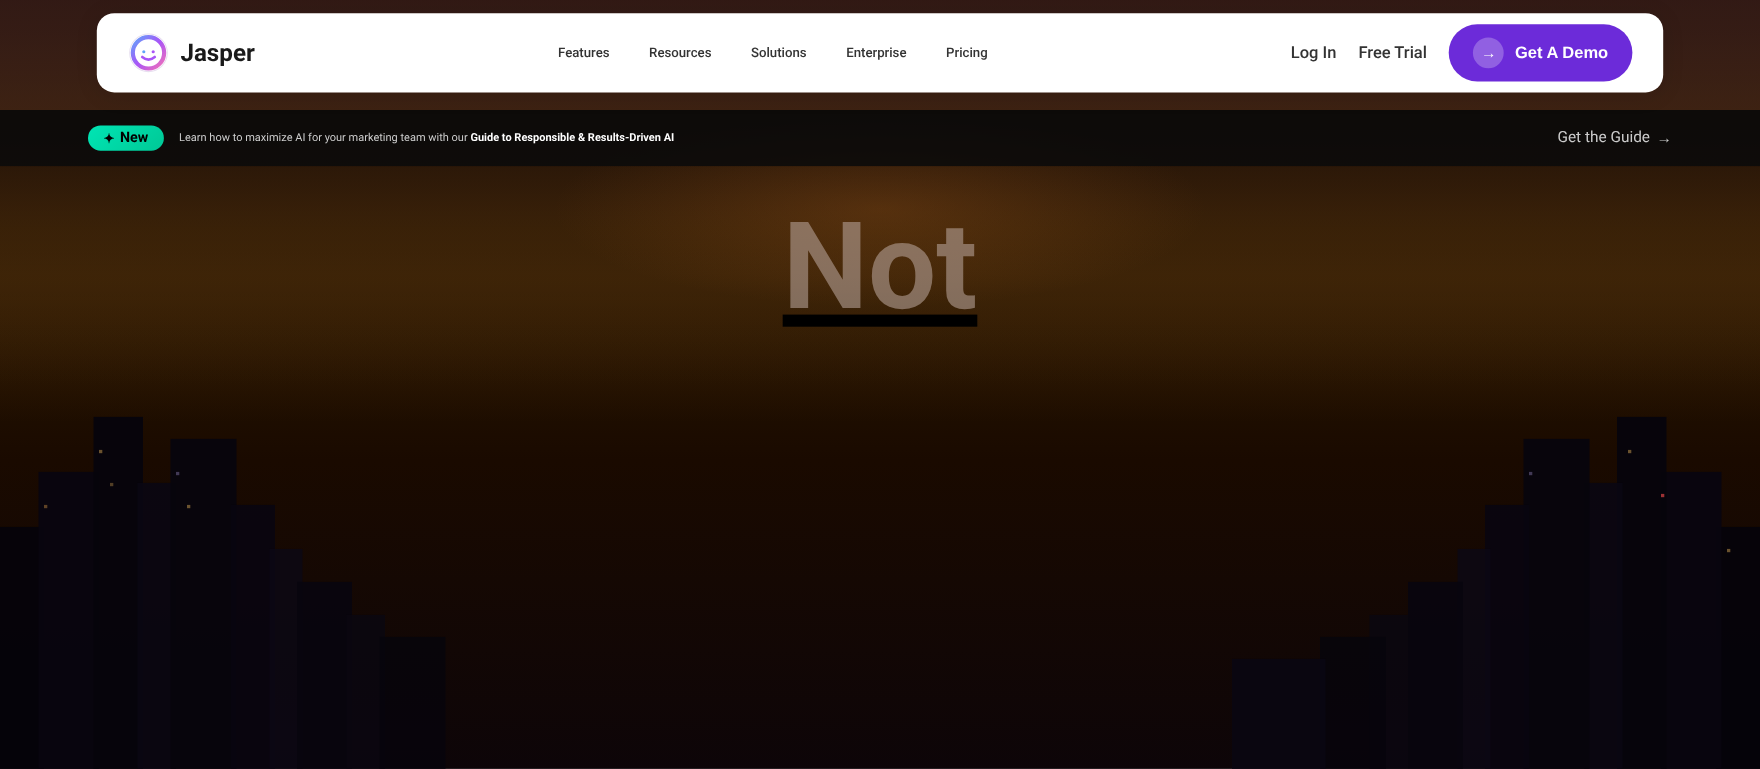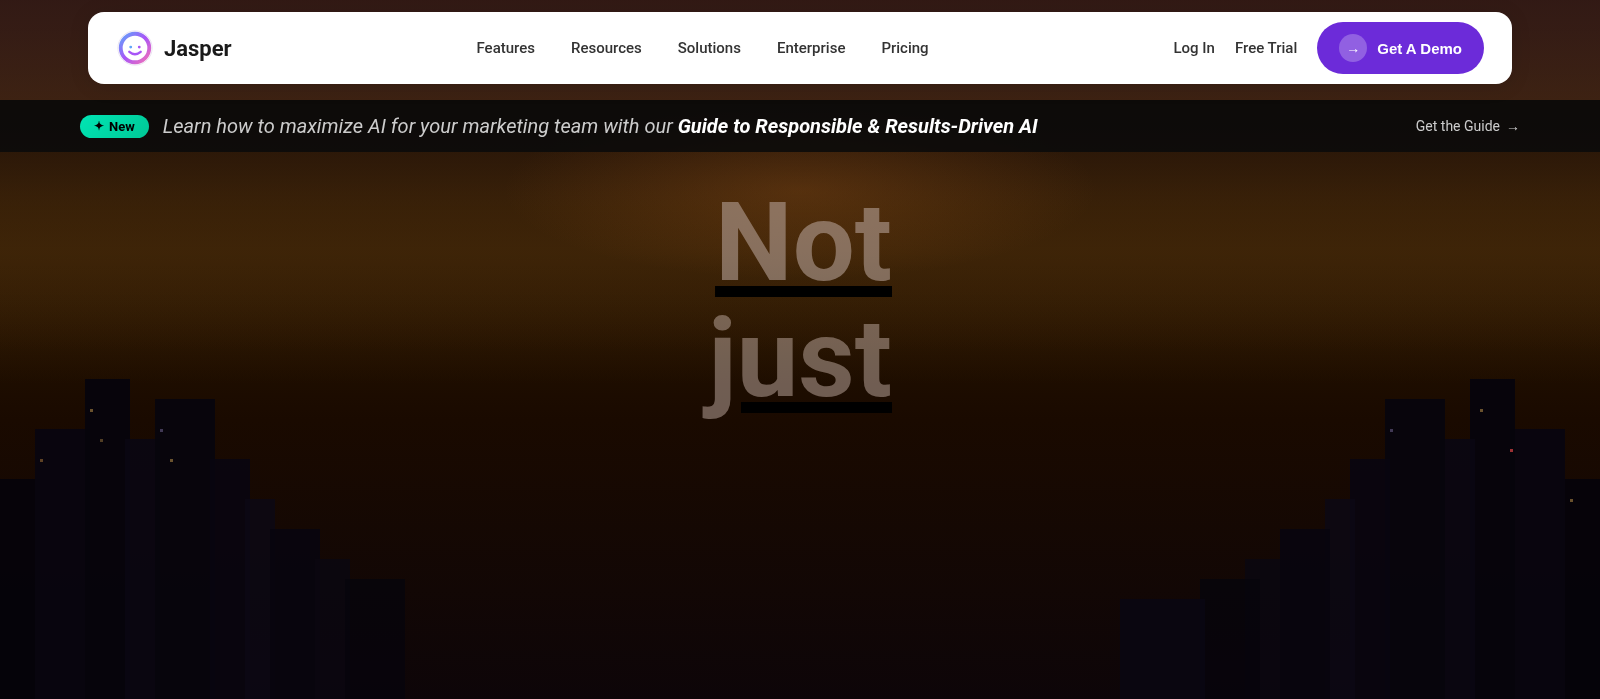--- a/index.html
+++ b/index.html
@@ -36,21 +36,21 @@
       font-weight: 700;
       color: #1a1a1a;
     }
     .nav-links {
       display: flex;
       align-items: center;
       gap: 36px;
       margin: 0 auto;
     }
     .nav-link {
-      font-size: 15px;
+      font-size: 12px;
       color: #333;
       text-decoration: none;
       font-weight: 500;
       cursor: pointer;
     }
     .nav-right {
       display: flex;
       align-items: center;
       gap: 20px;
     }
@@ -116,23 +116,22 @@
       align-items: center;
       gap: 5px;
       margin-right: 14px;
       white-space: nowrap;
     }
     .sparkle {
       font-size: 12px;
     }
     .banner-text {
       color: #ccc;
-      font-size: 20px;
+      font-size: 10px;
       flex: 1;
-      font-style: italic;
     }
     .banner-text strong {
       color: #fff;
       font-weight: 700;
     }
     .get-guide-link {
       color: #ccc;
       font-size: 14px;
       display: flex;
       align-items: flex-start;
@@ -316,16 +315,15 @@
   </span>
   <a class="get-guide-link">
     <span>Get the Guide</span>
     <span>→</span>
   </a>
 </div>
 
 <div class="hero-content">
   <h1 class="hero-title">
     <span class="hero-line1">Not</span>
-    <span class="hero-line2">just</span>
   </h1>
 
 </div>
 
 </body></html>

